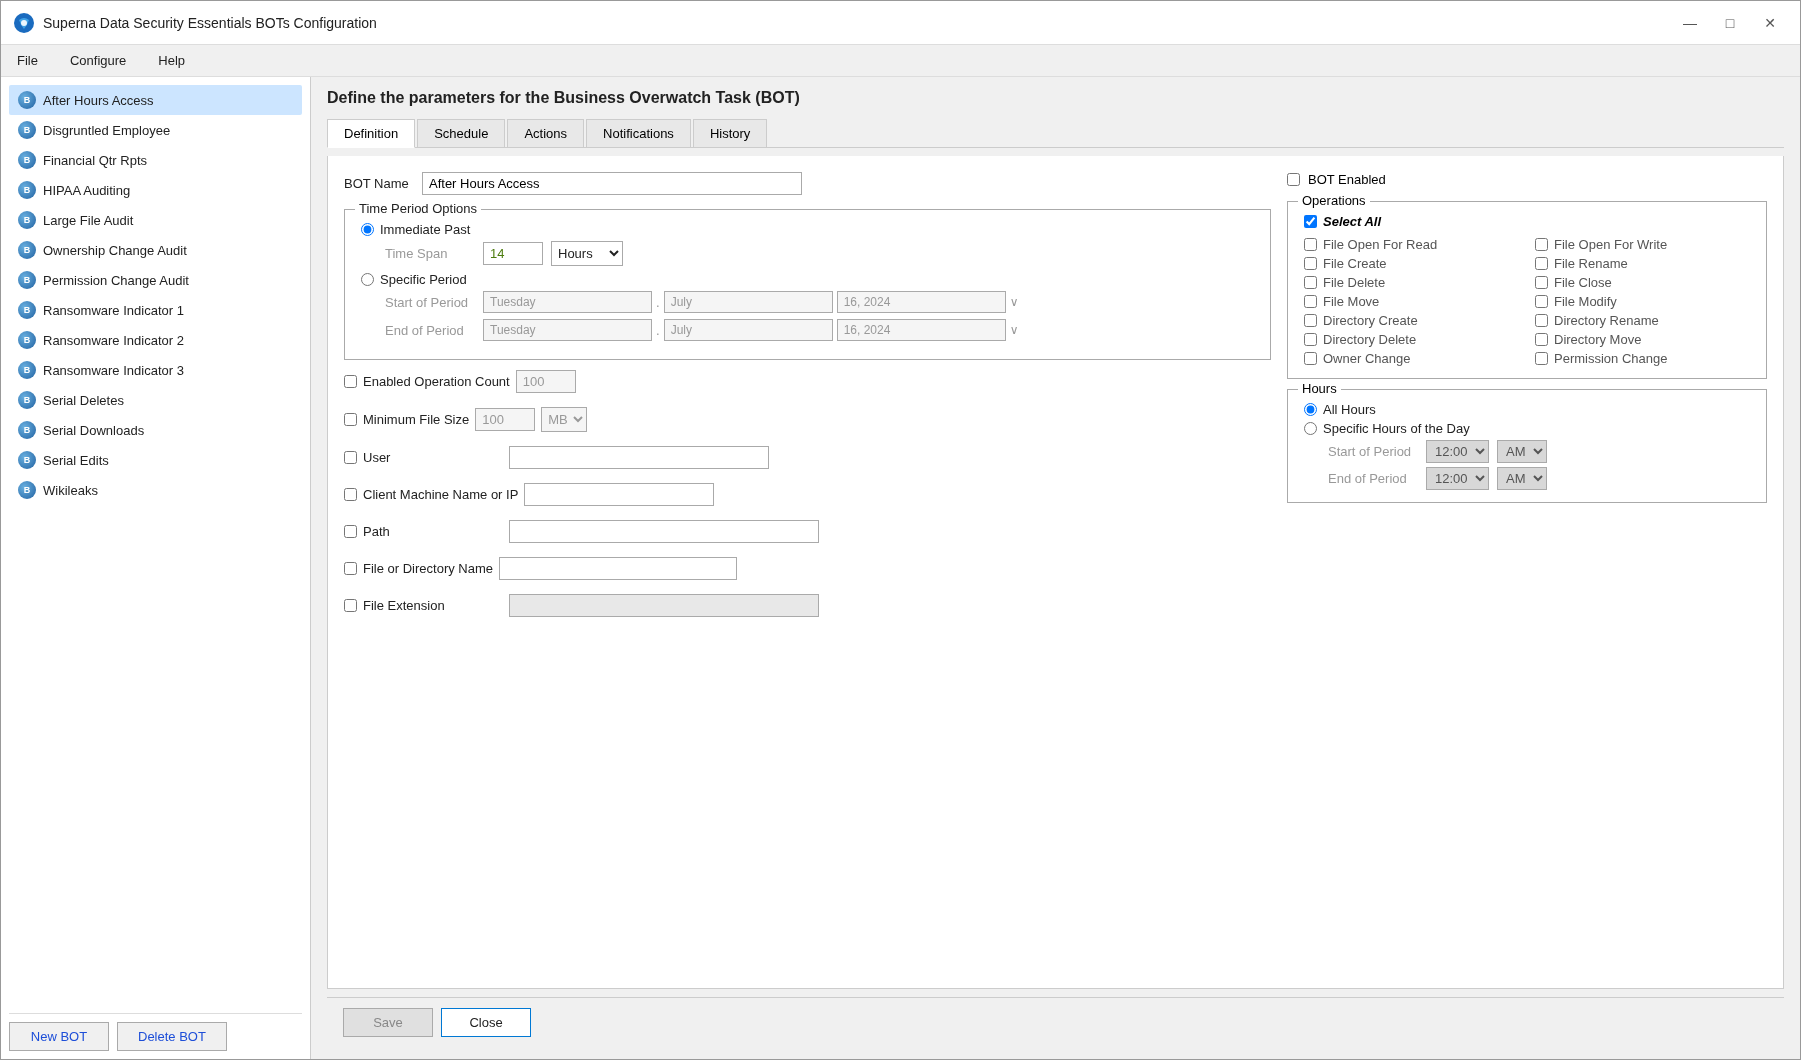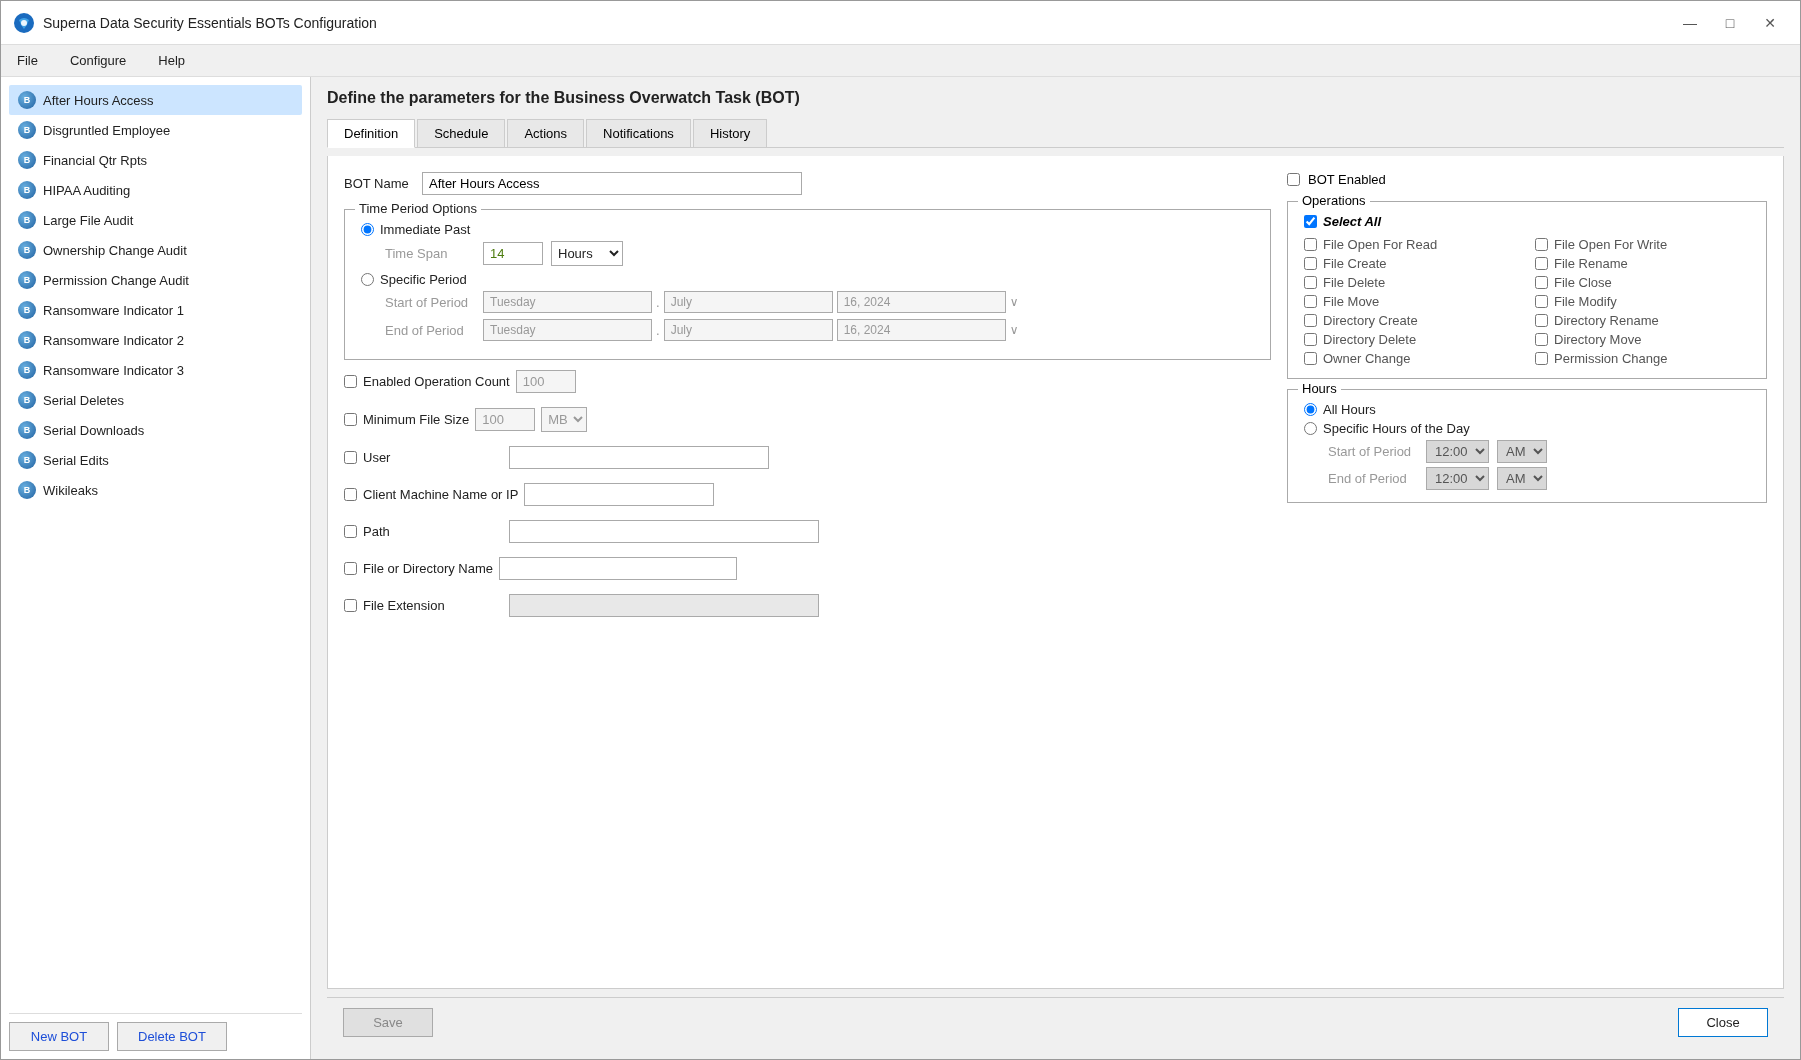--- a/index.html
+++ b/index.html
@@ -91,21 +91,21 @@
 
     
     .hours-group { border: 1px solid #aaa; padding: 12px 16px; position: relative; }
     .hours-group-title { position: absolute; top: -9px; left: 10px; background: #fff; padding: 0 4px; font-size: 13px; }
     .hours-sub { display: flex; align-items: center; gap: 8px; margin-top: 4px; margin-left: 24px; }
     .hours-label { font-size: 13px; color: #999; min-width: 90px; }
     .time-select { border: 1px solid #aaa; padding: 2px 4px; font-size: 13px; background: #d8d8d8; color: #555; min-width: 55px; }
     .ampm-select { border: 1px solid #aaa; padding: 2px 4px; font-size: 13px; background: #d8d8d8; color: #555; min-width: 45px; }
 
     
-    .bottom-bar { display: flex; justify-content: space-between; align-items: center; padding: 8px 16px; gap: 8px; border-top: 1px solid #ccc; background: #f0f0f0; height: 50px; }
+    .bottom-bar { display: flex; justify-content: flex-start; align-items: center; padding: 8px 16px; gap: 8px; border-top: 1px solid #ccc; background: #f0f0f0; height: 50px; }
     .bottom-btn { padding: 6px 24px; border: 1px solid #aaa; background: #e0e0e0; cursor: pointer; font-size: 13px; color: #888; min-width: 90px; }
     .bottom-btn.active { background: #fff; color: #222; border-color: #0078d4; }
 
     
     .disabled-text { color: #999; }
 
     
     .bot-icon { width: 18px; height: 18px; border-radius: 50%; background: radial-gradient(circle at 35% 35%, #6ab0e0, #2060a0); display: inline-flex; align-items: center; justify-content: center; }
     .bot-icon::after { content: 'B'; color: #fff; font-size: 9px; font-weight: bold; }
   </style>

